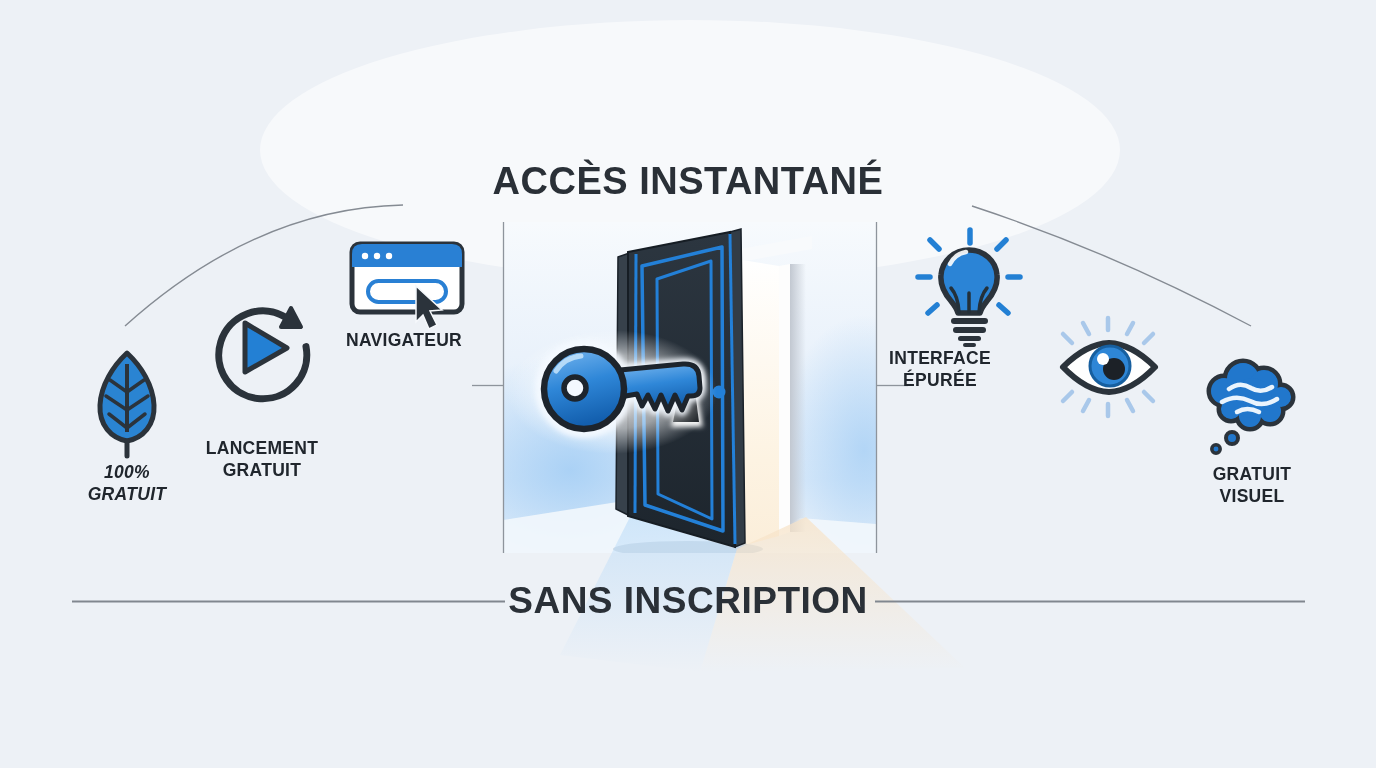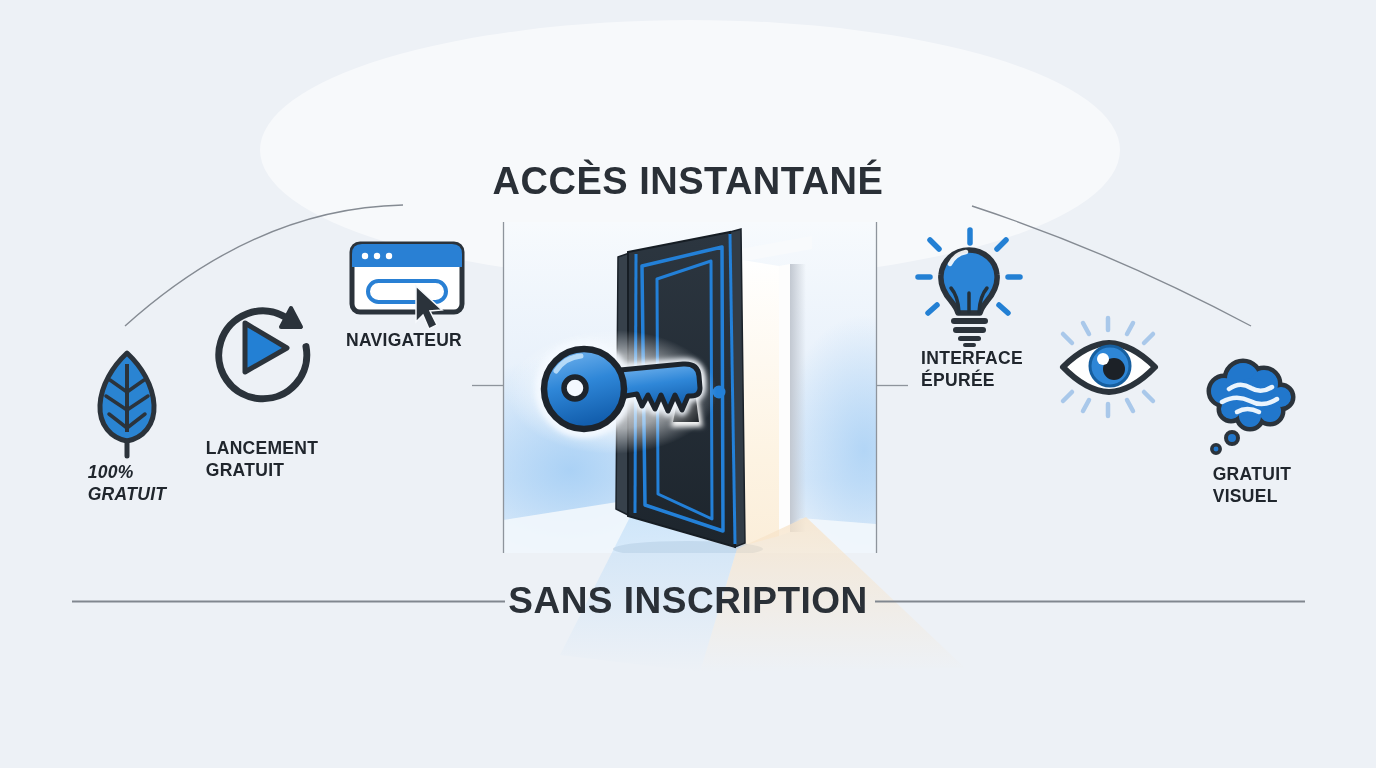--- a/index.html
+++ b/index.html
@@ -9,21 +9,21 @@
   }
   .scene-svg{position:absolute;left:0;top:0;width:1376px;height:768px;}
   .title{
     position:absolute;transform:translateX(-50%);
     font-weight:800;font-size:37px;letter-spacing:.5px;color:#2a3037;
     white-space:nowrap;
   }
   .label{
     position:absolute;transform:translateX(-50%);
     font-weight:800;font-size:17.5px;line-height:1.24;letter-spacing:.3px;
-    color:#20262d;text-align:left;white-space:nowrap;
+    color:#20262d;text-align:center;white-space:nowrap;
   }
   .label span{display:block;}
 </style>
 </head>
 <body>
 
 <div class="canvas">
 
   <svg class="scene-svg" viewBox="0 0 1376 768" aria-hidden="true">
     <defs>
@@ -250,21 +250,21 @@
     <span>GRATUIT</span>
   </div>
   <div class="label" style="left:262px;top:406px;margin-top:32px;">
     <span>LANCEMENT</span>
     <span>GRATUIT</span>
   </div>
   <div class="label" style="left:404px;top:330px;">
     <span>NAVIGATEUR</span>
   </div>
 
-  <div class="label" style="left:972px;top:348px;">
+  <div class="label" style="left:940px;top:348px;">
     <span>INTERFACE</span>
     <span>ÉPURÉE</span>
   </div>
   <div class="label" style="left:1252px;top:464px;">
     <span>GRATUIT</span>
     <span>VISUEL</span>
   </div>
 
 </div>
 

